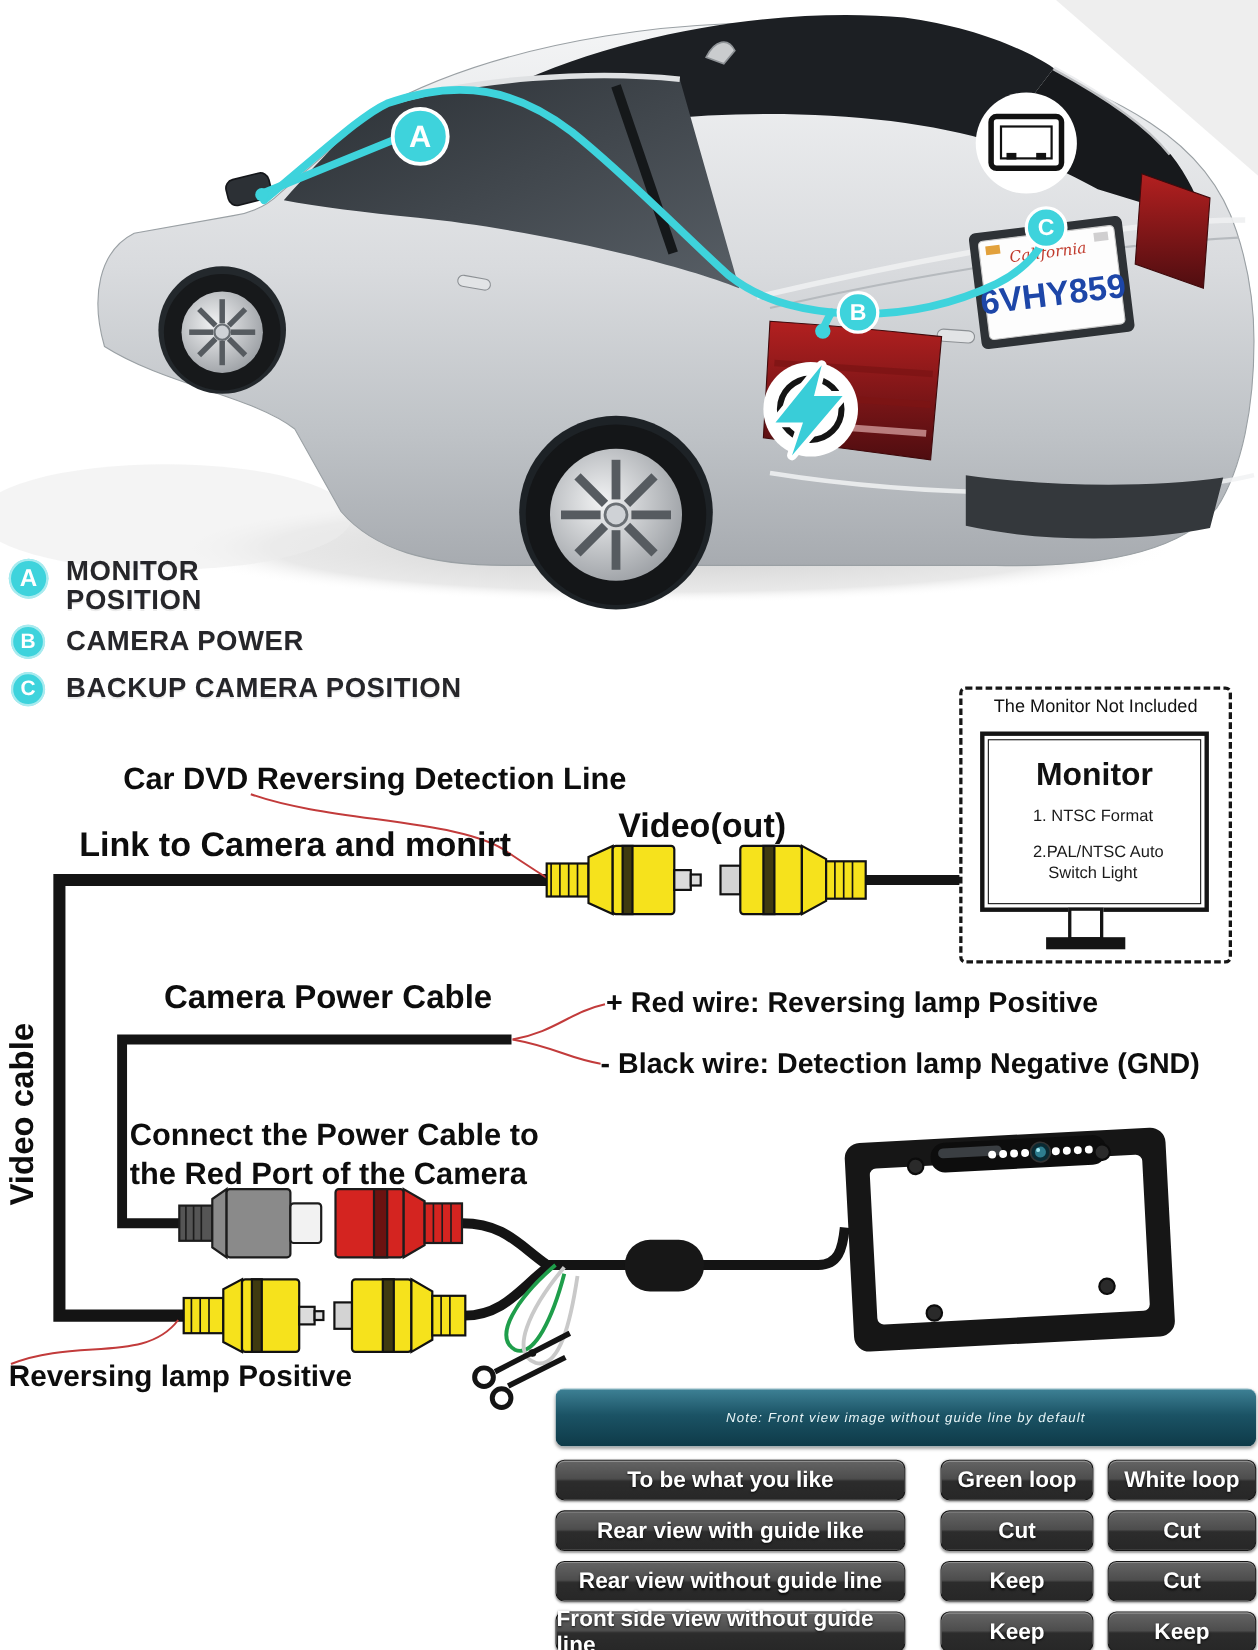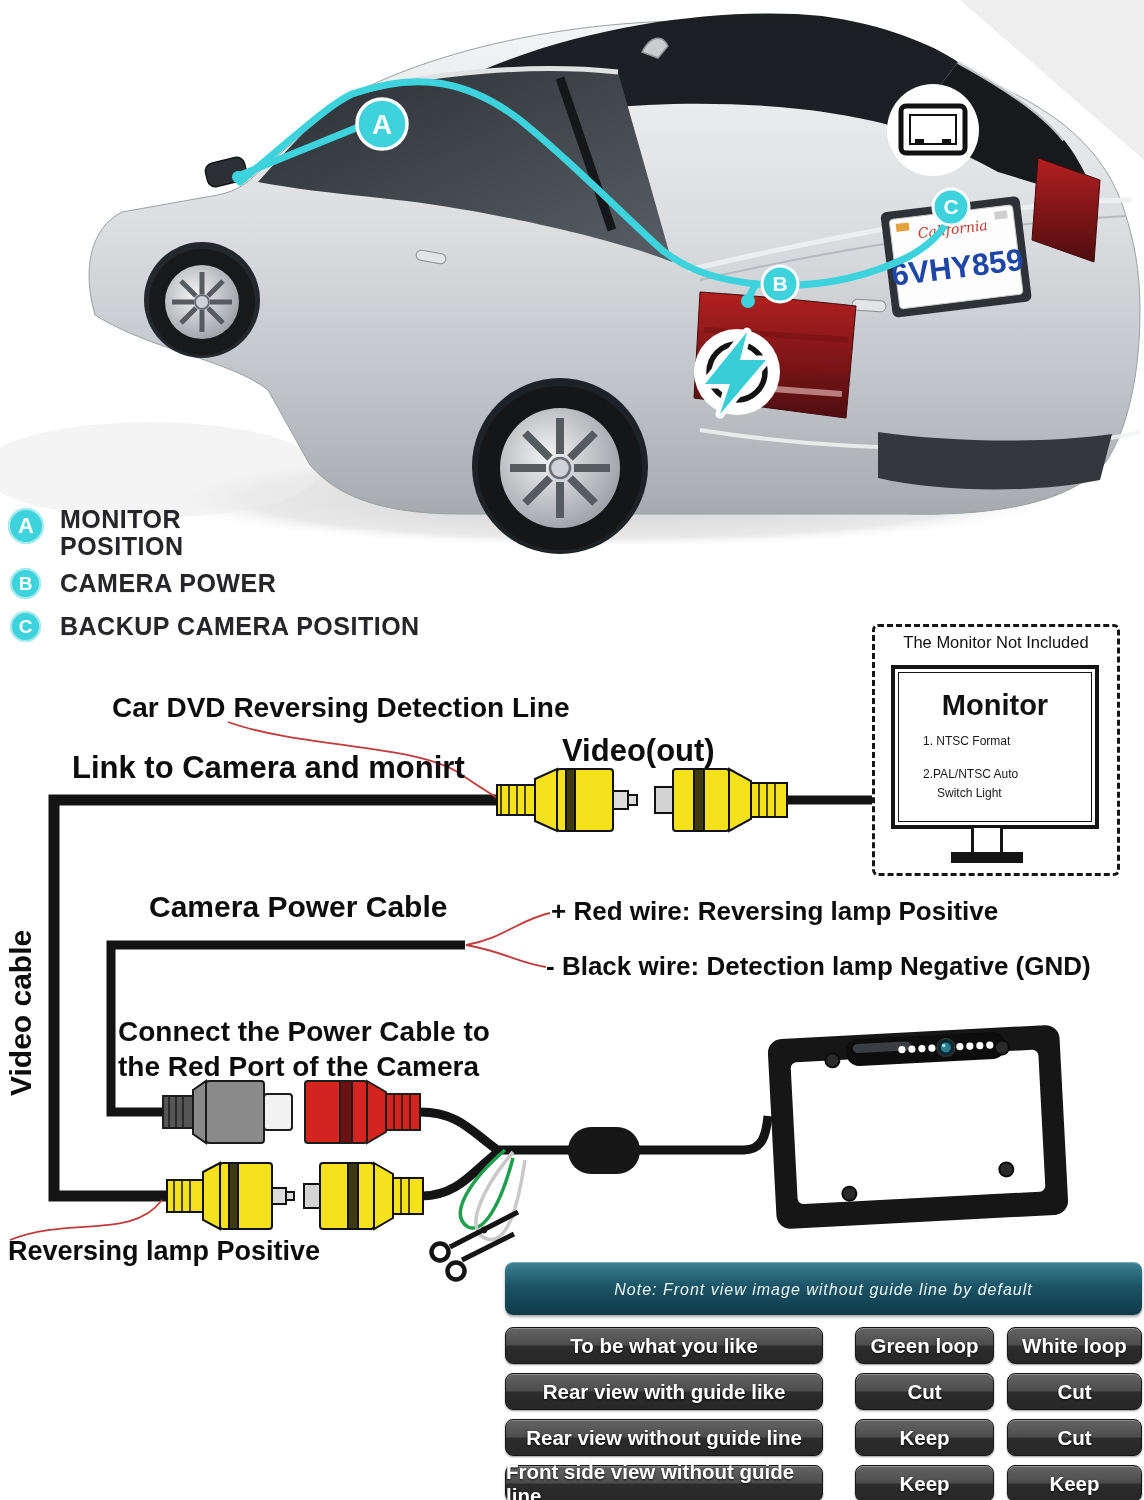--- a/index.html
+++ b/index.html
@@ -15,30 +15,30 @@
                 text-shadow:0 1px 0 rgba(0,0,0,.08);}
   
   .dlabel{position:absolute;color:#0d0d0d;font-weight:bold;white-space:nowrap;}
   
   .monitor-wrap{position:absolute;left:872px;top:624px;width:242px;height:246px;
                 border:3px dashed #161616;border-radius:6px;background:#fff;}
   .monitor-note{position:absolute;left:0;right:0;top:6px;text-align:center;font-size:16.5px;color:#111;}
   .monitor-screen{position:absolute;left:16px;top:38px;width:200px;height:156px;border:4px solid #141414;}
   .monitor-screen-inner{position:absolute;inset:3px;border:1.5px solid #141414;padding-top:12px;box-sizing:border-box;}
   .monitor-title{text-align:center;font-weight:bold;font-size:29px;color:#111;margin:4px 0 10px 0;}
-  .monitor-item{font-size:12px;color:#1a1a1a;margin:0 0 14px 24px;line-height:19px;}
+  .monitor-item{font-size:15px;color:#1a1a1a;margin:0 0 14px 40px;line-height:19px;}
   .monitor-neck{position:absolute;left:96px;top:198px;width:26px;height:24px;background:#fff;border:3px solid #141414;}
   .monitor-base{position:absolute;left:76px;top:225px;width:72px;height:11px;background:#141414;}
   
   .qa-table{position:absolute;left:505px;top:1262px;width:637px;}
   .qa-header{height:52px;border-radius:8px;background:linear-gradient(#3d8094 0%,#1b5365 45%,#0e3a48 100%);
              border-top:1px solid #7fb0bd;box-shadow:0 2px 3px rgba(0,0,0,.35);
              display:flex;flex-direction:column;align-items:center;justify-content:center;color:#fff;}
   .qa-title{font-weight:bold;font-size:24.5px;letter-spacing:2.5px;line-height:26px;text-shadow:0 1px 2px rgba(0,0,0,.5);}
-  .qa-note{font-style:italic;font-size:16px;letter-spacing:1px;color:#eaf6f8;line-height:19px;}
+  .qa-note{font-style:italic;font-size:12px;letter-spacing:1px;color:#eaf6f8;line-height:19px;}
   .qa-row{display:flex;margin-top:9px;}
   .qa-btn{height:37px;border-radius:8px;border:1px solid #161616;box-sizing:border-box;
           background:linear-gradient(#646464 0%,#4d4d4d 47%,#2c2c2c 53%,#272727 100%);
           box-shadow:inset 0 1px 0 rgba(255,255,255,.28),0 1px 2px rgba(0,0,0,.4);
           color:#fff;font-weight:bold;font-size:20.5px;display:flex;align-items:center;justify-content:center;
           text-shadow:0 1px 2px rgba(0,0,0,.8);}
   .qa-c1{width:330px;margin-right:32px;}
   .qa-c2{width:144px;margin-right:13px;}
   .qa-c3{width:140px;}
 </style>

